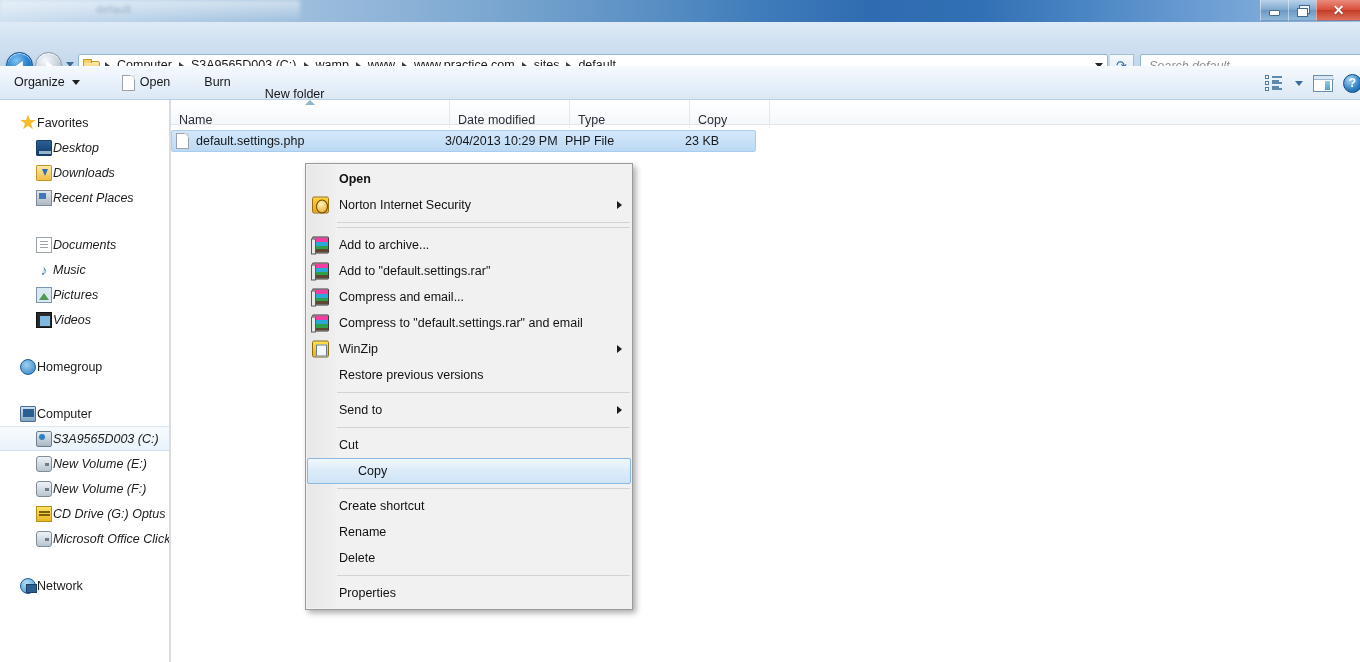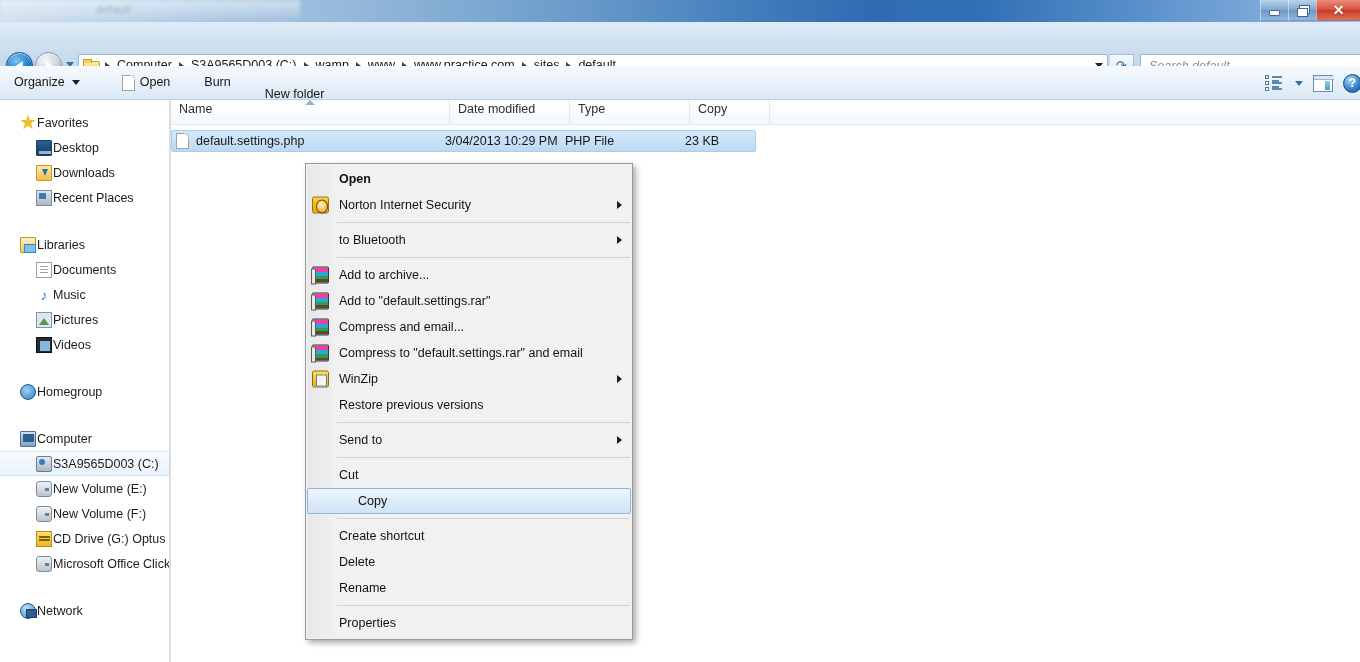--- a/index.html
+++ b/index.html
@@ -211,21 +211,21 @@
     background: #ffffff;
     border-right: 1px solid #d9dde1;
     padding-top: 10px;
     overflow: hidden;
   }
   .nav-item {
     display: flex; align-items: center; gap: 1px;
     height: 25px; padding-left: 20px;
     font-size: 12.5px; color: #1b1c1e; white-space: nowrap;
   }
-  .nav-item.child { padding-left: 36px; }
+  .nav-item.child { padding-left: 36px; font-style: italic; }
   .nav-item.selected {
     background: linear-gradient(to bottom, #f7fbfe, #e9f3fb);
     border-top: 1px solid #dce9f4; border-bottom: 1px solid #cfdfee;
   }
   .nav-gap { height: 22px; }
   .nico { width: 16px; height: 16px; flex: 0 0 auto; position: relative; }
 
   .nico.star {
     background: #f6bd2b; clip-path: polygon(50% 0%, 62% 35%, 98% 35%, 69% 57%, 80% 92%, 50% 71%, 20% 92%, 31% 57%, 2% 35%, 38% 35%);
   }
@@ -262,21 +262,21 @@
     background: #ffffff;
   }
   .colheader {
     position: relative; height: 25px;
     background: linear-gradient(to bottom, #ffffff, #f4f8fb);
     border-bottom: 1px solid #e0e6ec;
     display: flex;
   }
   .col {
     font-size: 12.5px; color: #2b2f33;
-    padding: 3px 8px; line-height: 1;
+    padding: 14px 8px; line-height: 1;
     border-right: 1px solid #e4e9ee;
     position: relative;
     white-space: nowrap;
   }
   .col.c-name { width: 279px; }
   .col.c-date { width: 120px; }
   .col.c-type { width: 120px; }
   .col.c-size { width: 80px; }
   .sort-arrow {
     position: absolute; left: 134px; top: 0;
@@ -493,24 +493,20 @@
       <span class="nico downloads"></span>
       <span>Downloads</span>
     </div>
     <div class="nav-item child">
       <span class="nico recent"></span>
       <span>Recent Places</span>
     </div>
 
     <div class="nav-gap"></div>
 
-    <div class="nav-item">
-      <span class="nico libraries"></span>
-      <span>Libraries</span>
-    </div>
     <div class="nav-item child">
       <span class="nico documents"></span>
       <span>Documents</span>
     </div>
     <div class="nav-item child">
       <span class="nico music">♪</span>
       <span>Music</span>
     </div>
     <div class="nav-item child">
       <span class="nico pictures"></span>
@@ -601,24 +597,20 @@
     </div>
 
     <div class="mi">
       <span class="micon ico-norton"></span>
       <span>Norton Internet Security</span>
       <span class="submark"></span>
     </div>
 
     <div class="sep"></div>
 
-    <div class="mi">
-      <span>to Bluetooth</span>
-      <span class="submark"></span>
-    </div>
 
     <div class="sep"></div>
 
     <div class="mi">
       <span class="micon ico-rar"></span>
       <span>Add to archive...</span>
     </div>
     <div class="mi">
       <span class="micon ico-rar"></span>
       <span>Add to "default.settings.rar"</span>
@@ -655,25 +647,25 @@
     <div class="mi hl">
       <span>Copy</span>
     </div>
 
     <div class="sep"></div>
 
     <div class="mi">
       <span>Create shortcut</span>
     </div>
     <div class="mi">
+      <span>Rename</span>
+    </div>
+    <div class="mi">
       <span>Delete</span>
     </div>
-    <div class="mi">
-      <span>Rename</span>
-    </div>
 
     <div class="sep"></div>
 
     <div class="mi">
       <span>Properties</span>
     </div>
   </div>
 
 </div>
 

